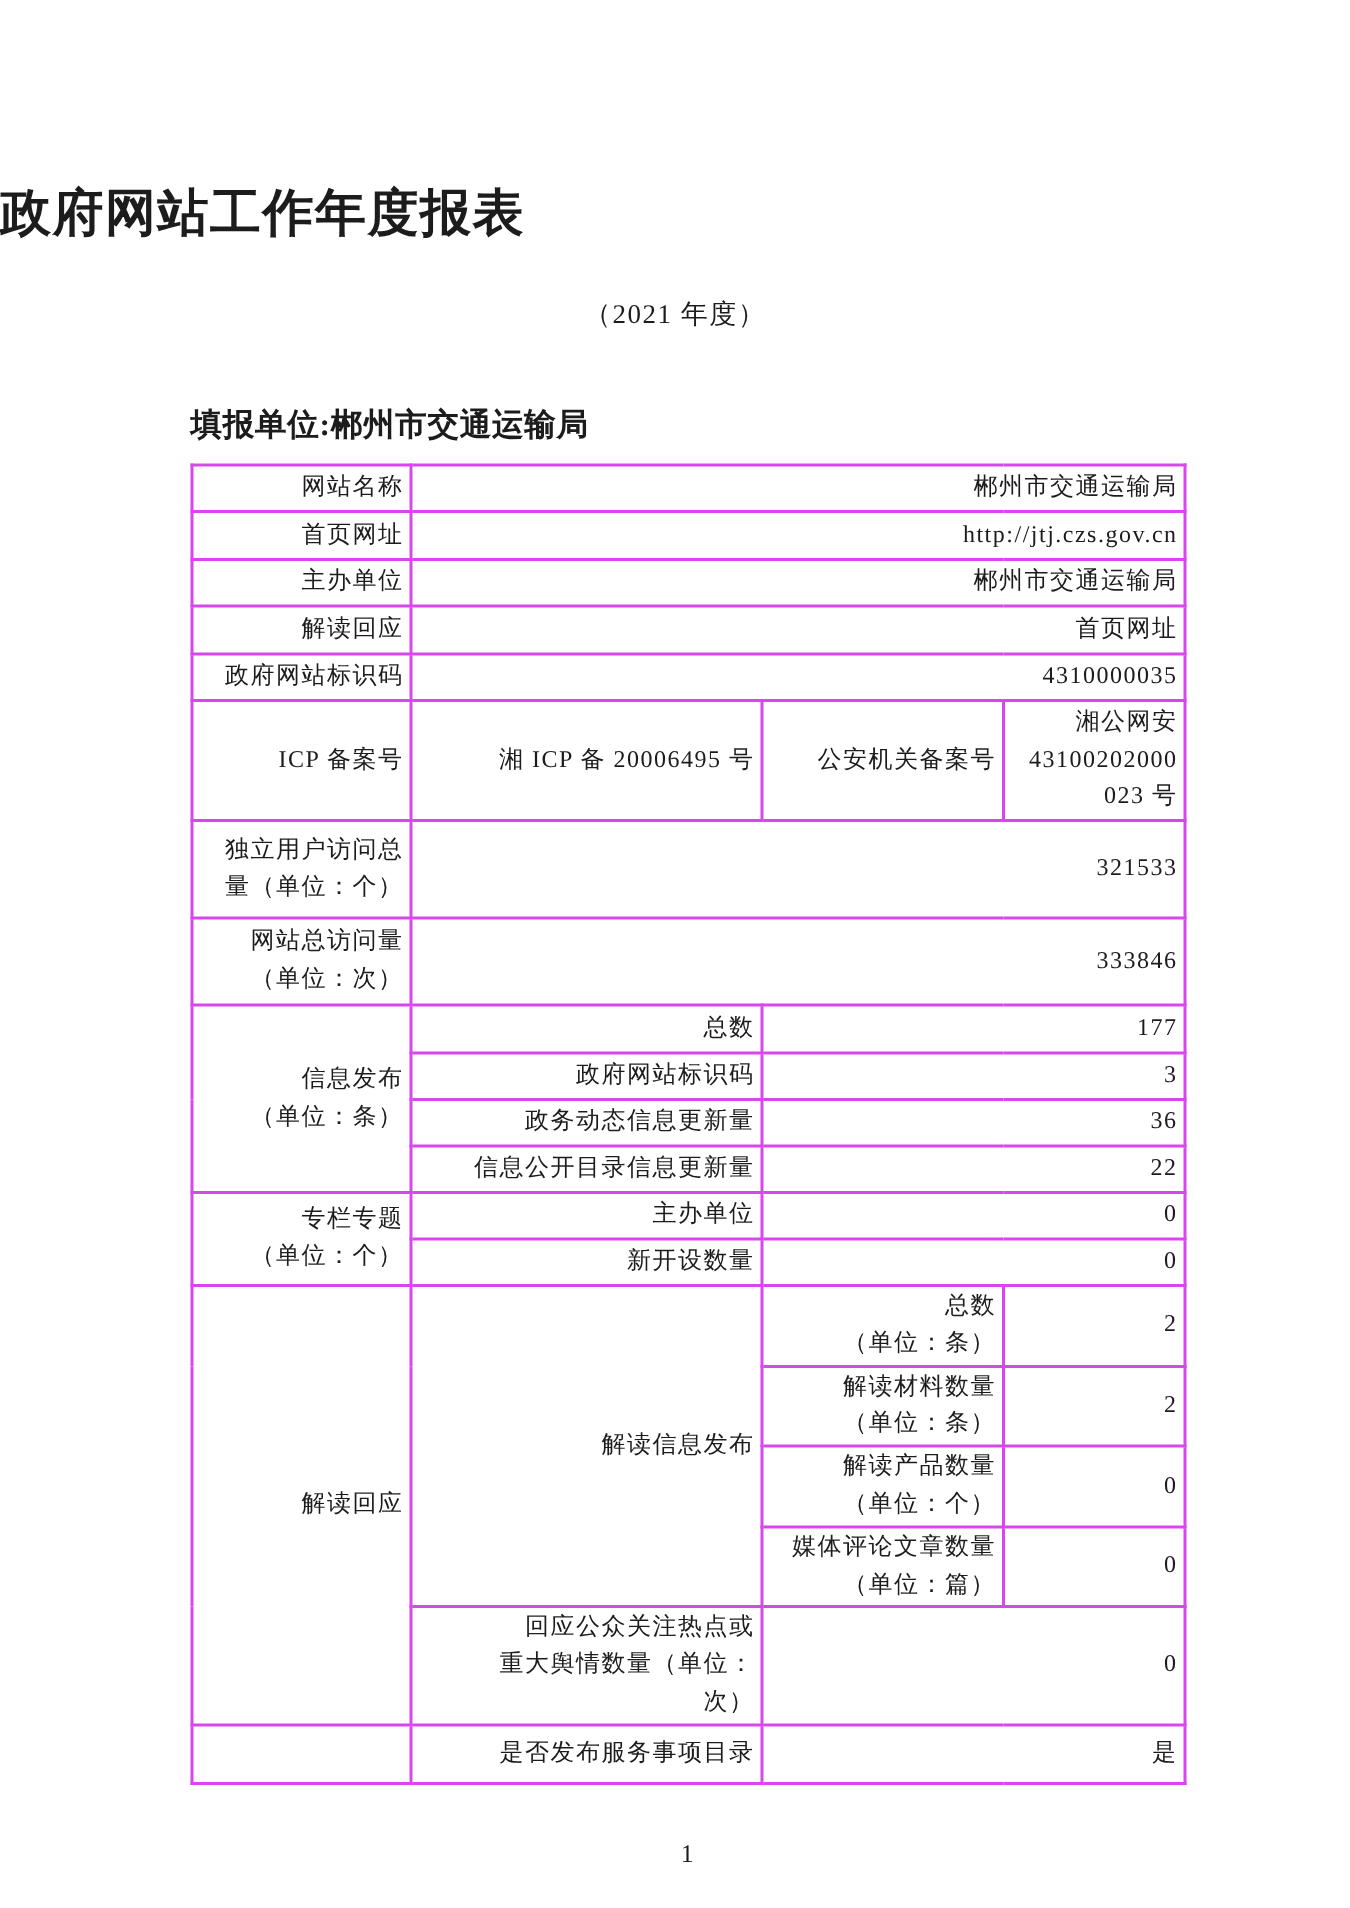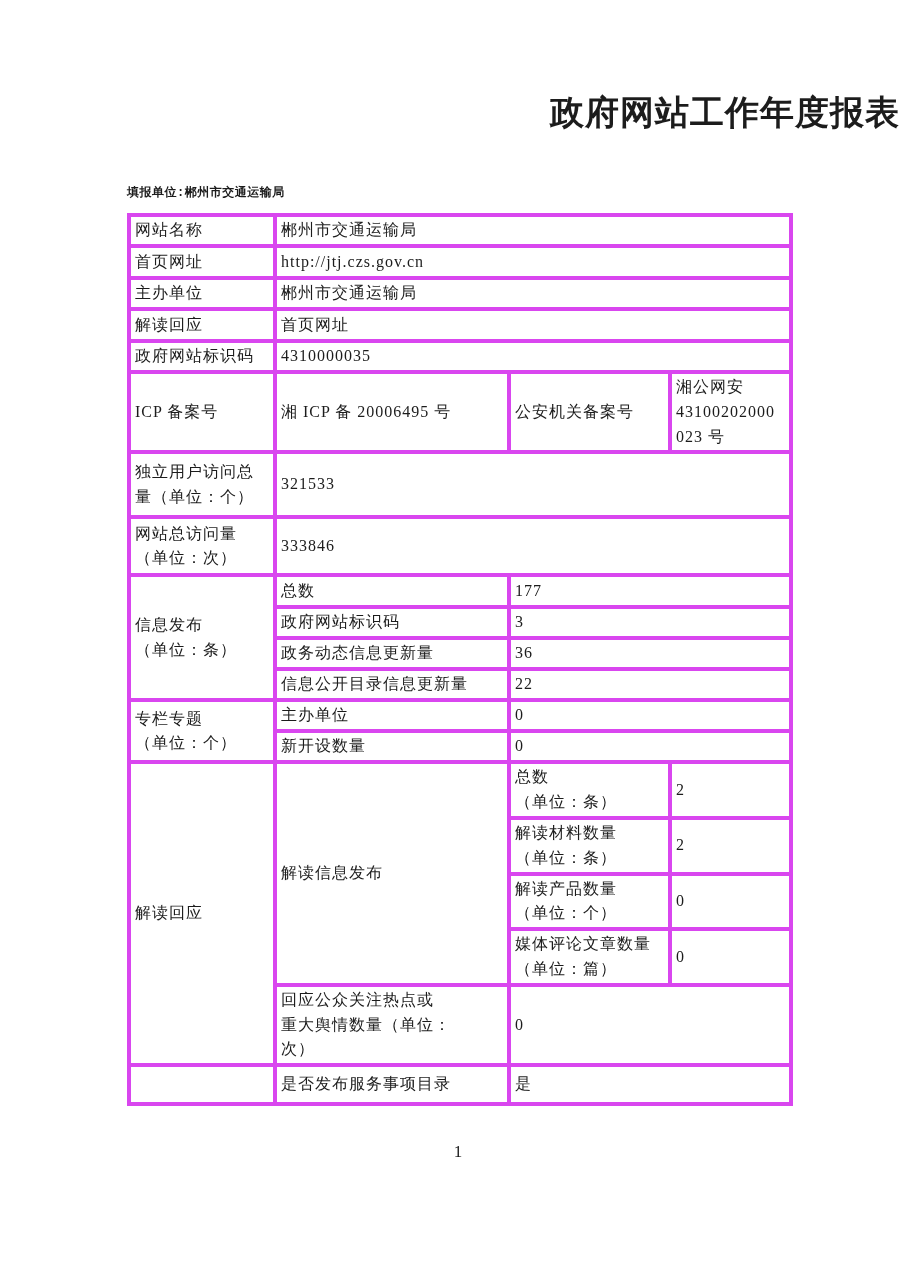--- a/index.html
+++ b/index.html
@@ -6,46 +6,45 @@
   html, body { margin: 0; padding: 0; }
   body {
     width: 900px; height: 1272px;
     background: #ffffff;
     font-family: "Liberation Serif", "DejaVu Serif", serif;
     color: #1c1c1c;
   }
   .page { position: relative; width: 900px; height: 1272px; overflow: hidden; }
 
   .doc-title {
-    margin: 0; padding-top: 90px;
-    text-align: right;
+    margin: 0; padding-top: 119px;
+    text-align: left;
     font-size: 34px; font-weight: bold;
     letter-spacing: 1px;
   }
   .doc-subtitle {
     margin-top: 32px;
     text-align: center;
     font-size: 18px; letter-spacing: 1px;
   }
   .report-unit {
     margin: 48px 0 0 127px;
-    font-size: 12px; font-weight: bold;
+    font-size: 21px; font-weight: bold;
     letter-spacing: 0.5px;
-    font-family: Liberation Mono, monospace;
   }
 
   table.report-table {
     border-collapse: collapse;
     table-layout: fixed;
     margin: 12px 0 0 127px;
     width: 662px;
   }
   .report-table td {
-    border: 4px solid #d946ef;
-    text-align: left;
+    border: 2px solid #d946ef;
+    text-align: right;
     vertical-align: middle;
     font-size: 16px;
     line-height: 1.55;
     letter-spacing: 1px;
     padding: 1px 4px;
     white-space: pre-line;
     overflow: hidden;
   }
   tr.r31 { height: 31px; }
   tr.r32 { height: 32px; }
@@ -61,20 +60,21 @@
     text-align: center;
     font-size: 17px;
   }
 </style>
 </head>
 <body>
 
 <div class="page">
 
   <h1 class="doc-title">政府网站工作年度报表</h1>
+  <div class="doc-subtitle">（2021 年度）</div>
   <div class="report-unit">填报单位:郴州市交通运输局</div>
 
   <table class="report-table">
     <colgroup>
       <col style="width:146px">
       <col style="width:234px">
       <col style="width:161px">
       <col style="width:121px">
     </colgroup>
     <tbody>

